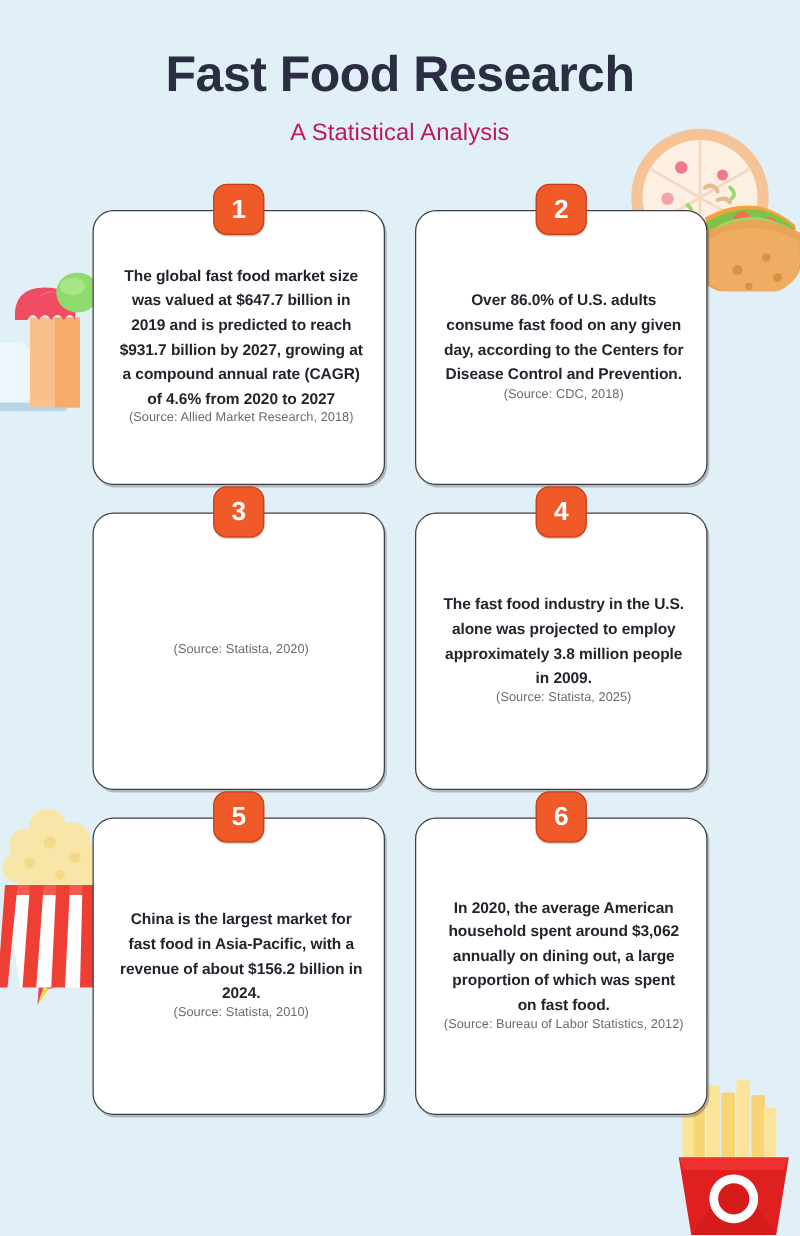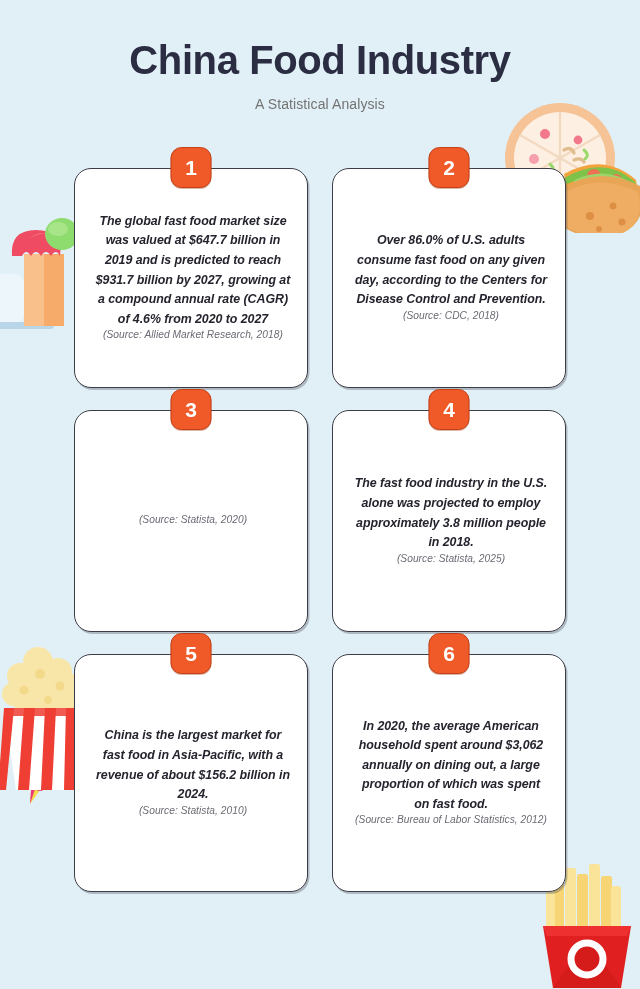--- a/index.html
+++ b/index.html
@@ -35,23 +35,23 @@
   }
   .title {
     font-size: 40px;
     font-weight: 700;
     letter-spacing: -0.4px;
     color: #2b2d42;
     line-height: 1.1;
   }
   .subtitle {
     margin-top: 14px;
-    font-size: 14px;
+    font-size: 19px;
     font-weight: 400;
-    color: #737373;
+    color: #be185d;
     letter-spacing: 0.1px;
   }
 
   
   .decor { position: absolute; z-index: 1; pointer-events: none; }
   #decor-pizza-taco { right: -8px; top: 98px; }
   #decor-icecream   { left: -26px; top: 218px; }
   #decor-popcorn    { left: -10px; top: 628px; }
   #decor-fries      { right: 4px;  top: 862px; }
 
@@ -79,21 +79,20 @@
     background: #ffffff;
     border: 1.3px solid #3d3d47;
     border-radius: 17px;
     box-shadow: 1.5px 2px 0 rgba(60,60,70,0.30);
     display: flex;
     flex-direction: column;
     align-items: center;
     justify-content: center;
     padding: 22px 16px 26px 20px;
     z-index: 2;
-    font-style: italic;
   }
   .card-inner {
     width: 100%;
     text-align: center;
   }
   .stat-text {
     font-size: 12.4px;
     font-weight: 700;
     line-height: 1.58;
     color: #24242e;
@@ -246,21 +245,21 @@
 
       <path d="M2 64 h88 l-10 62 h-68 z" fill="#e02020"></path>
       <path d="M2 64 h88 l-4 10 h-80 z" fill="#ef3030"></path>
       <path d="M12 126 l34 -50 l34 50 z" fill="#c91717" opacity="0.45"></path>
 
       <circle cx="46" cy="97" r="16" fill="none" stroke="#ffffff" stroke-width="7"></circle>
     </svg>
   </div>
 
   <div class="header">
-    <div class="title">China Food Industry</div>
+    <div class="title">Fast Food Research</div>
     <div class="subtitle">A Statistical Analysis</div>
   </div>
 
   <div class="grid">
 
     <div class="row row-1">
       <div class="card-wrap">
         <div class="badge">1</div>
         <div class="card">
           <div class="card-inner">
@@ -286,21 +285,21 @@
         <div class="card">
           <div class="card-inner">
             <div class="stat-source">(Source: Statista, 2020)</div>
           </div>
         </div>
       </div>
       <div class="card-wrap">
         <div class="badge">4</div>
         <div class="card">
           <div class="card-inner">
-            <div class="stat-text">The fast food industry in the U.S. alone was projected to employ approximately 3.8 million people in 2018.</div>
+            <div class="stat-text">The fast food industry in the U.S. alone was projected to employ approximately 3.8 million people in 2009.</div>
             <div class="stat-source">(Source: Statista, 2025)</div>
           </div>
         </div>
       </div>
     </div>
 
     <div class="row row-3">
       <div class="card-wrap">
         <div class="badge">5</div>
         <div class="card">

